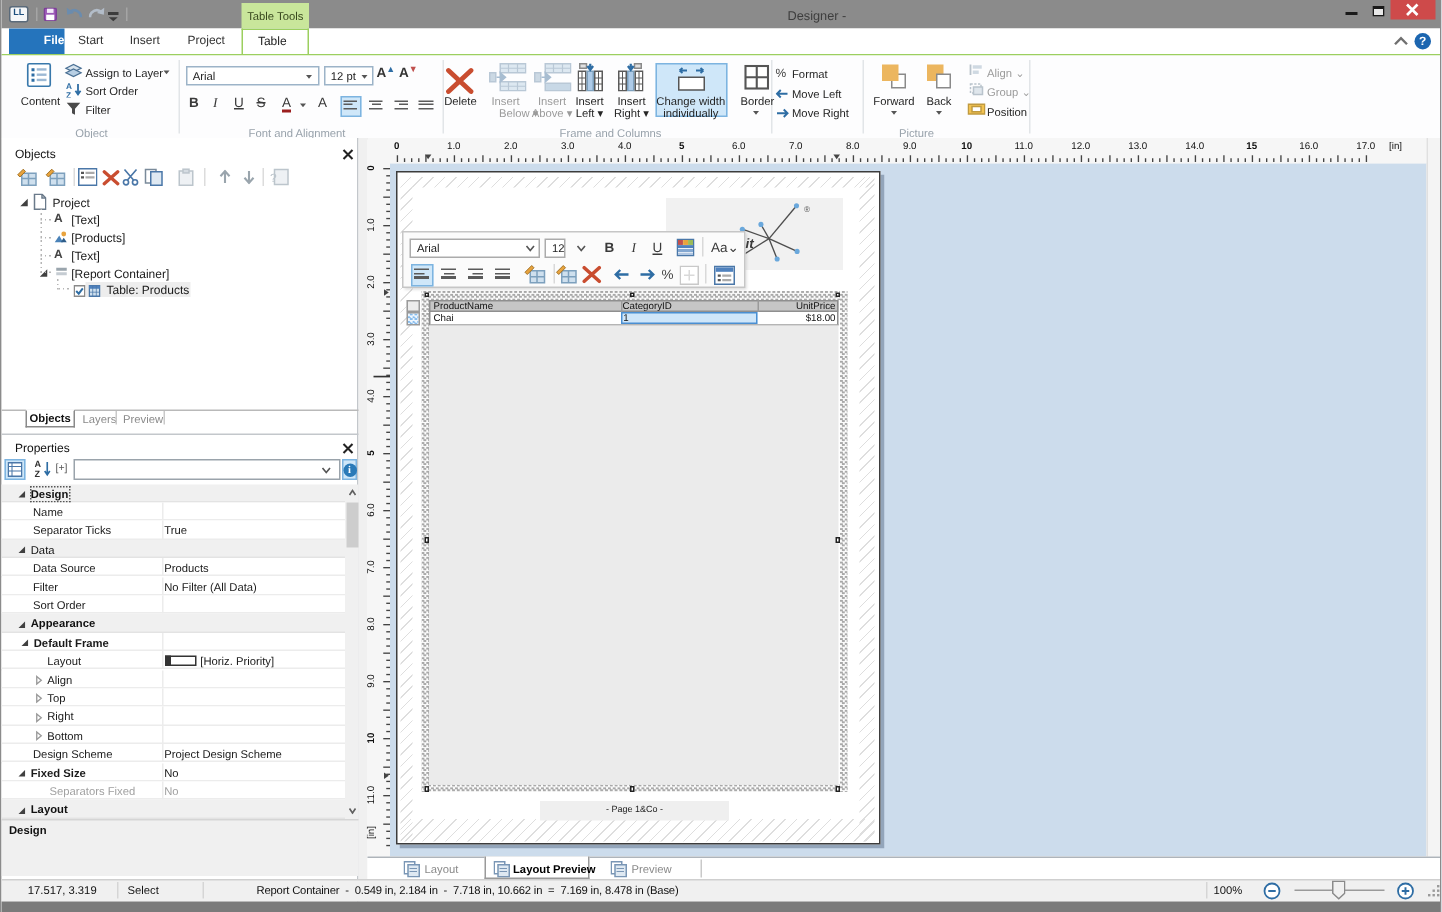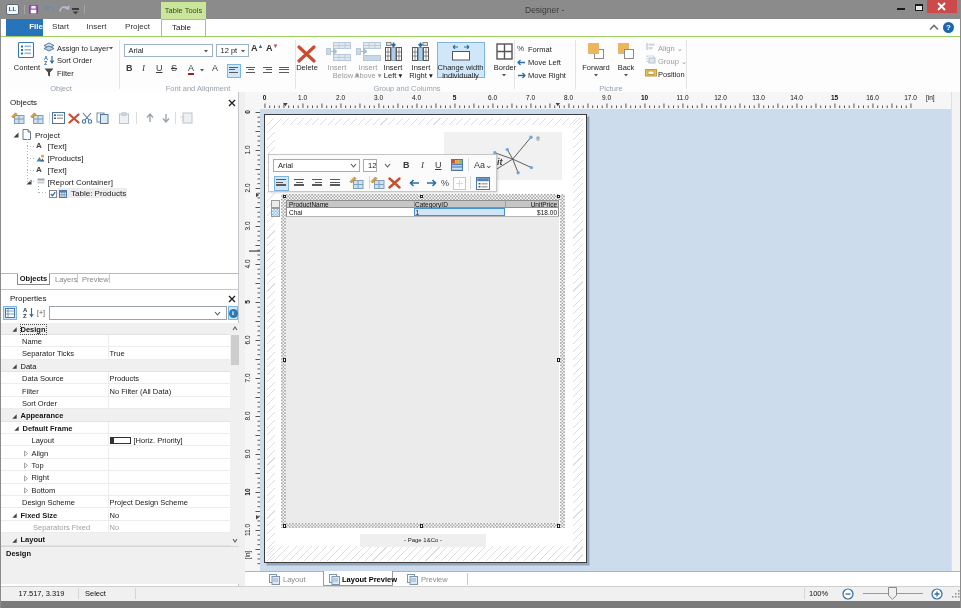--- a/index.html
+++ b/index.html
@@ -52,21 +52,21 @@
     </svg>
 <div style="position:absolute;left:942px;top:21.5px;width:11px;height:11px;border-radius:50%;background:#1c66b0;color:#fff;font-size:8px;font-weight:bold;text-align:center;line-height:11px">?</div>
 <div style="position:absolute;left:0;top:36.5px;width:961px;height:55.5px;background:#fdfdfe"></div>
 <div style="position:absolute;left:118px;top:40px;width:1px;height:49px;background:#e2e5e8"></div>
 <div style="position:absolute;left:293.5px;top:40px;width:1px;height:49px;background:#e2e5e8"></div>
 <div style="position:absolute;left:512.5px;top:40px;width:1px;height:49px;background:#e2e5e8"></div>
 <div style="position:absolute;left:573.5px;top:40px;width:1px;height:49px;background:#e2e5e8"></div>
 <div style="position:absolute;left:685px;top:40px;width:1px;height:49px;background:#e2e5e8"></div>
 <div class="glabel" style="position:absolute;left:-10px;top:83.5px;width:140px;">Object</div>
 <div class="glabel" style="position:absolute;left:127px;top:83.5px;width:140px;">Font and Alignment</div>
-<div class="glabel" style="position:absolute;left:336px;top:83.5px;width:140px;">Group and Columns</div>
+<div class="glabel" style="position:absolute;left:336px;top:83.5px;width:140px;">Frame and Columns</div>
 <div class="glabel" style="position:absolute;left:540px;top:83.5px;width:140px;">Picture</div>
 <svg class="abs" style="left:16px;top:41px" width="18" height="18" viewBox="0 0 18 18">
 <rect x="1.5" y="1.5" width="15" height="15" rx="1" fill="#fff" stroke="#3878ab" stroke-width="1.1"></rect>
 <rect x="4" y="4.5" width="2" height="2" fill="#2e6da4"></rect>
       <rect x="7.5" y="4.5" width="6.5" height="1.6" fill="#9db9d4"></rect>
 <rect x="4" y="8" width="2" height="2" fill="#2e6da4"></rect>
       <rect x="7.5" y="8" width="6.5" height="1.6" fill="#9db9d4"></rect>
 <rect x="4" y="11.5" width="2" height="2" fill="#2e6da4"></rect>
       <rect x="7.5" y="11.5" width="6.5" height="1.6" fill="#9db9d4"></rect>
 </svg>
@@ -883,20 +883,21 @@
 <rect x="3" y="2.5" width="7.5" height="8" fill="#dfe9f2" stroke="#7a96b5"></rect>
 <path d="M4 5 h5 M4 7 h5" stroke="#7a96b5" stroke-width="0.7"></path>
 </svg>
 <div style="position:absolute;left:420px;top:575px;font-size:7.5px;color:#8a8a8a">Preview</div>
 <div style="position:absolute;left:466px;top:573px;width:1px;height:12px;background:#c9c9c9"></div>
 <div style="position:absolute;left:0;top:586px;width:961px;height:15px;background:#f0f0f0;border-top:1px solid #cfcfcf"></div>
 <div style="position:absolute;left:13px;top:589px;width:55px;text-align:center;font-size:7.5px;color:#111">17.517, 3.319</div>
 <div style="position:absolute;left:77px;top:588px;width:1px;height:11px;background:#d5d5d5"></div>
 <div style="position:absolute;left:84px;top:589px;font-size:7.5px;color:#111">Select</div>
 <div style="position:absolute;left:134px;top:588px;width:1px;height:11px;background:#d5d5d5"></div>
+<div style="position:absolute;left:170px;top:589px;font-size:7.5px;letter-spacing:-0.12px;color:#111">Report Container&nbsp;&nbsp;-&nbsp;&nbsp;0.549 in, 2.184 in&nbsp;&nbsp;-&nbsp;&nbsp;7.718 in, 10.662 in&nbsp;&nbsp;=&nbsp;&nbsp;7.169 in, 8.478 in (Base)</div>
 <div style="position:absolute;left:803px;top:588px;width:1px;height:11px;background:#d5d5d5"></div>
 <div style="position:absolute;left:808px;top:589px;font-size:7.5px;color:#111">100%</div>
 <svg class="abs" style="left:841px;top:588px" width="12" height="12" viewBox="0 0 12 12">
 <circle cx="6" cy="6" r="5" fill="#fff" stroke="#2e6da4" stroke-width="1.2"></circle>
 <path d="M3.5 6 h5" stroke="#2e6da4" stroke-width="1.3"></path>
 </svg>
 <div style="position:absolute;left:862px;top:593px;width:60px;height:1px;background:#9a9a9a"></div>
 <svg class="abs" style="left:887px;top:587px" width="9" height="13" viewBox="0 0 9 13">
 <path d="M0.5 0.5 H8.5 V8.5 L4.5 12.2 L0.5 8.5 Z" fill="#f0f0f0" stroke="#8a8a8a"></path>
 </svg>

